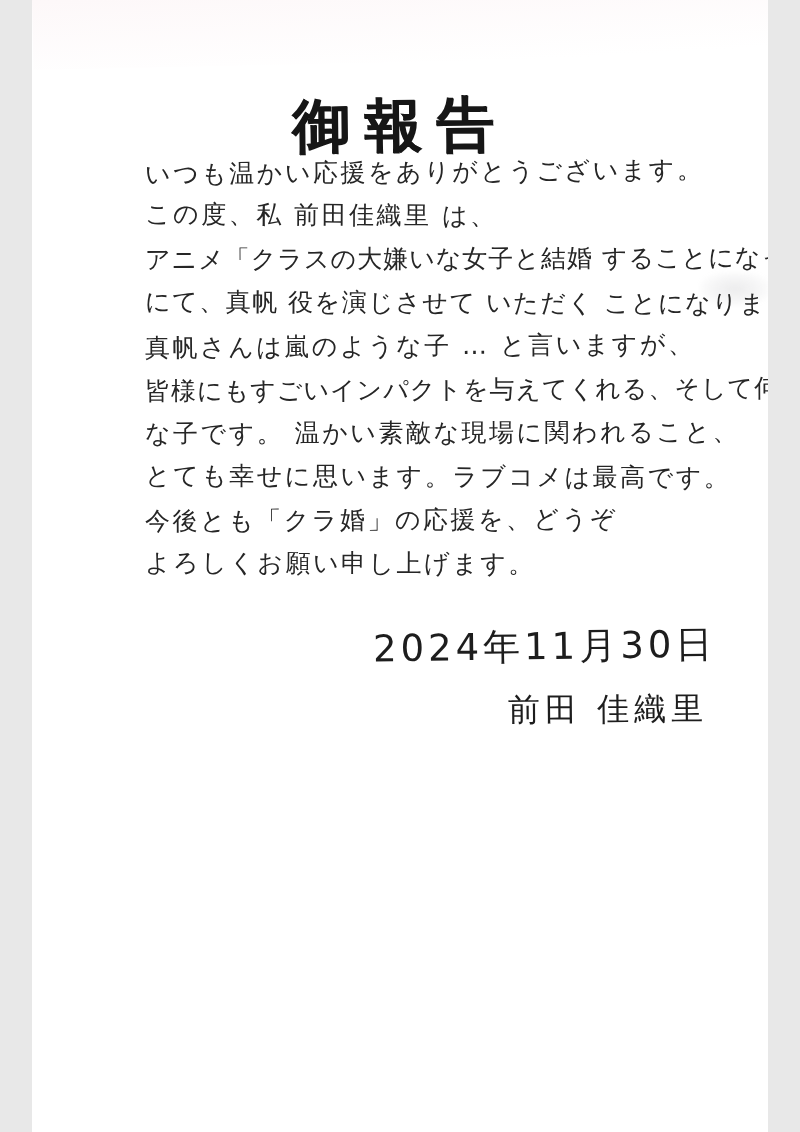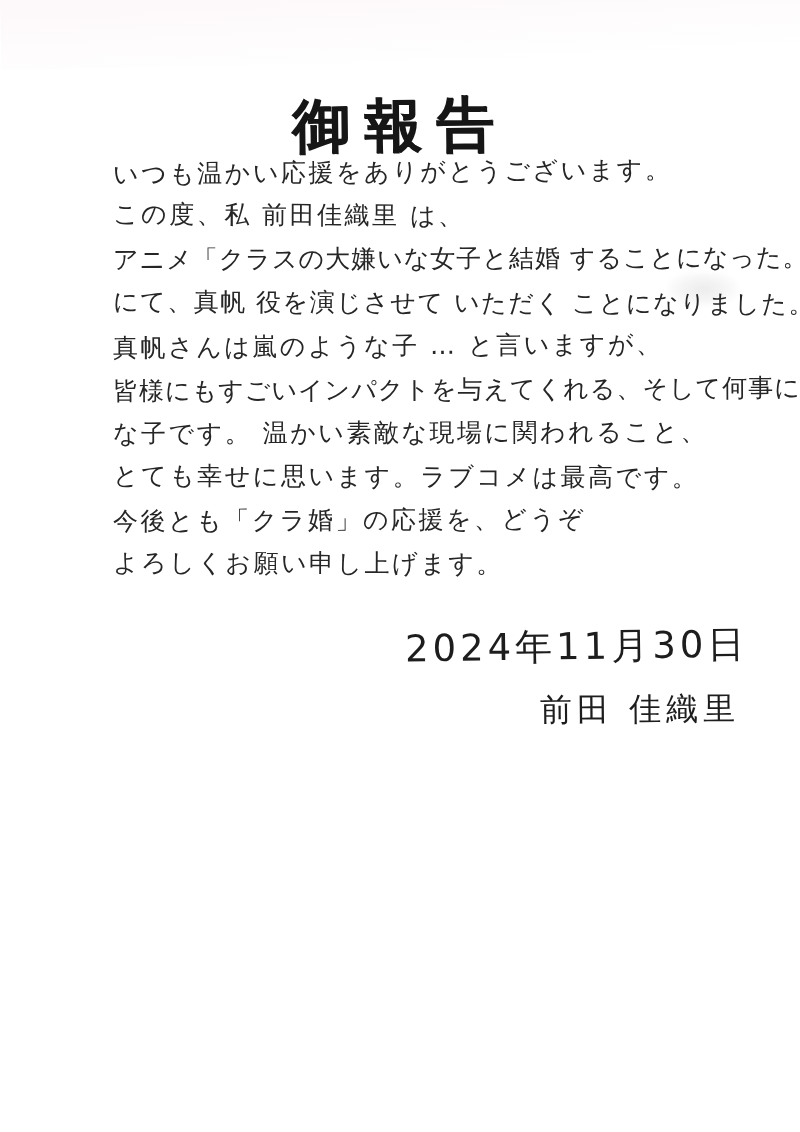--- a/index.html
+++ b/index.html
@@ -2,21 +2,21 @@
 <html lang="ja"><head>
 <meta charset="utf-8">
 <style>
   html, body {
     margin: 0;
     padding: 0;
     background: #e8e8e8;
   }
   .page {
     position: relative;
-    width: 800px;
+    width: 736px;
     height: 1132px;
     margin: 0 auto;
     background: #ffffff;
     overflow: hidden;
     font-family: "DejaVu Sans", sans-serif;
     color: #222222;
   }
   
   .scan-tint {
     position: absolute;

